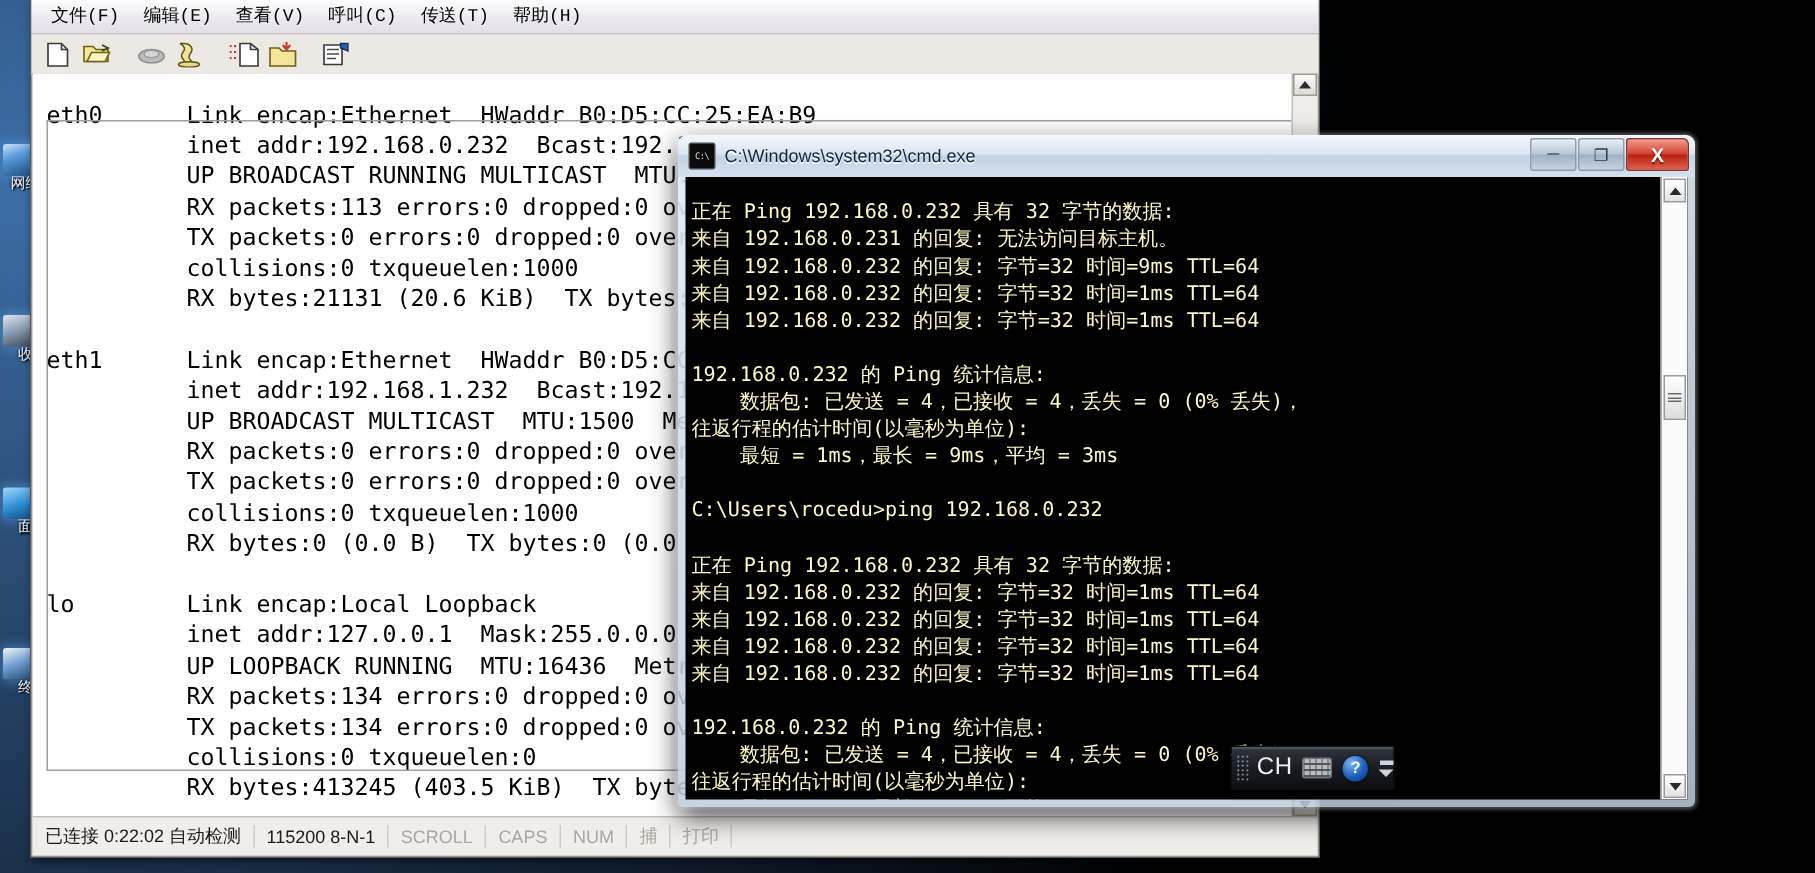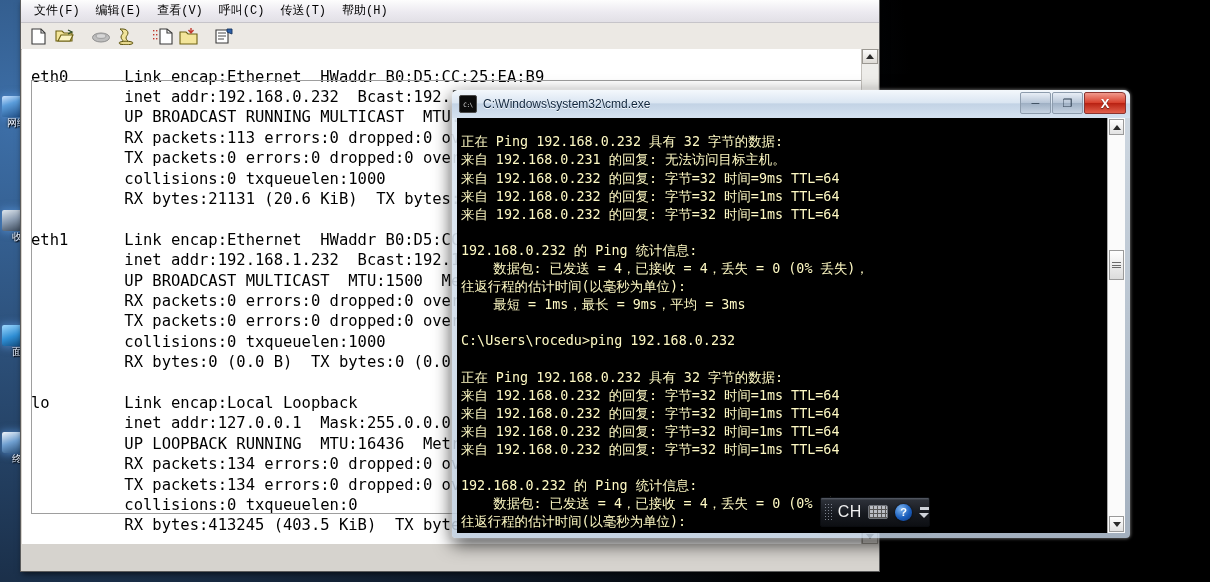--- a/index.html
+++ b/index.html
@@ -321,20 +321,36 @@
 
   <div id="terminal-vscroll">
     <div class="sb-arrow top">
       <span class="tri up"></span>
     </div>
     <div class="sb-arrow bot">
       <span class="tri down"></span>
     </div>
   </div>
 
+  <div id="status-bar">
+    <div class="sb-cell">已连接 0:22:02 自动检测</div>
+    <div class="sb-div"></div>
+    <div class="sb-cell">115200 8-N-1</div>
+    <div class="sb-div"></div>
+    <div class="sb-cell dim">SCROLL</div>
+    <div class="sb-div"></div>
+    <div class="sb-cell dim">CAPS</div>
+    <div class="sb-div"></div>
+    <div class="sb-cell dim">NUM</div>
+    <div class="sb-div"></div>
+    <div class="sb-cell dim">捕</div>
+    <div class="sb-div"></div>
+    <div class="sb-cell dim">打印</div>
+    <div class="sb-div"></div>
+  </div>
 </div>
 
 <div id="cmd-window">
 
   <div id="cmd-titlebar">
     <div id="cmd-title-icon">C:\</div>
     <div id="cmd-title-text">C:\Windows\system32\cmd.exe</div>
     <div id="cmd-winbtns">
       <div class="wbtn">─</div>
       <div class="wbtn">❐</div>

